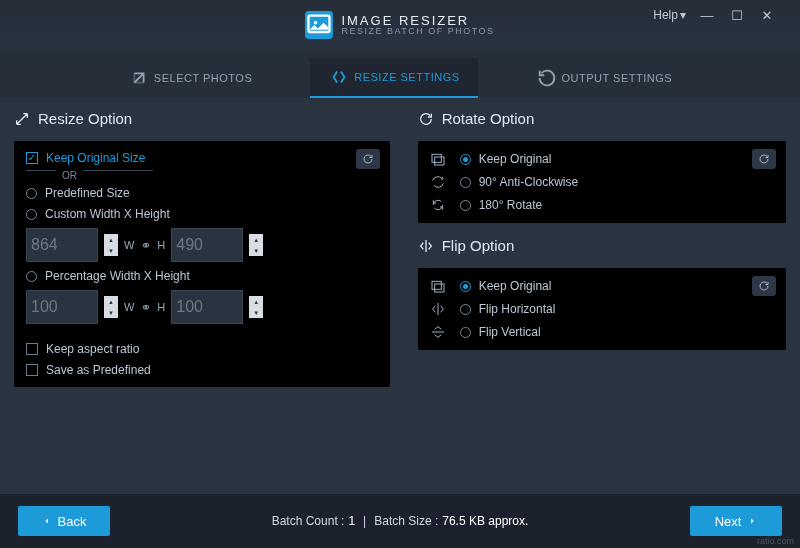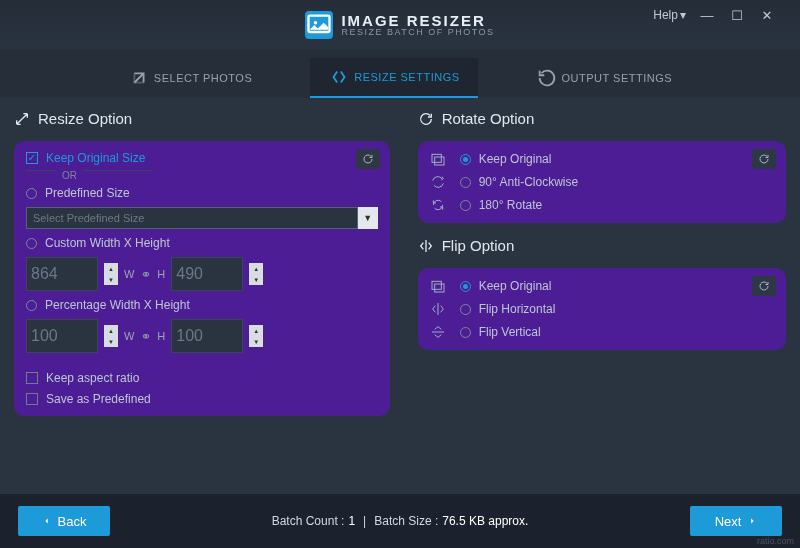--- a/index.html
+++ b/index.html
@@ -1,36 +1,36 @@
 <!DOCTYPE html>
 <html><head>
 <meta charset="utf-8">
 <style>
 *{margin:0;padding:0;box-sizing:border-box;font-family:"Segoe UI",Arial,sans-serif}
 body{width:800px;height:548px;background:#2a3340;color:#ccd4de;overflow:hidden;position:relative}
 .titlebar{height:50px;display:flex;align-items:center;justify-content:center;position:relative;background:linear-gradient(#252d39,#2a3340)}
 .logo{display:flex;align-items:center;gap:8px}
 .logo-icon{width:28px;height:28px;background:#1c9bd8;border-radius:4px;display:flex;align-items:center;justify-content:center}
 .logo-text{line-height:1}
-.logo-text .t1{font-size:15px;font-weight:700;letter-spacing:2px;color:#e8eef5}
+.logo-text .t1{font-size:13px;font-weight:400;letter-spacing:2px;color:#e8eef5}
 .logo-text .t2{font-size:9px;letter-spacing:1.5px;color:#8a98a9}
 .winctl{position:absolute;right:24px;top:6px;display:flex;align-items:center;gap:12px;color:#c0c9d4;font-size:12px}
 .winctl .help{cursor:pointer;display:flex;align-items:center;gap:2px}
 .winbtn{width:18px;height:18px;display:flex;align-items:center;justify-content:center;cursor:pointer;font-size:13px}
 .tabs{display:flex;justify-content:center;gap:40px;padding:8px 0 0;background:#262e3a}
 .tab{display:flex;flex-direction:row;align-items:center;gap:4px;padding:8px 18px;cursor:pointer;color:#96a2b0;font-size:11px;letter-spacing:.5px}
 .tab.active{background:#1f2631;color:#1c9bd8;border-bottom:2px solid #1c9bd8}
 .tab svg{width:22px;height:22px}
 .main{display:flex;gap:28px;padding:12px 14px 0;height:410px}
 .col{display:flex;flex-direction:column;gap:10px}
 .col.left{flex:1.02}
 .col.right{flex:1}
 .section-title{display:flex;align-items:center;gap:8px;font-size:15px;color:#dfe6ee;margin-bottom:4px}
 .section-title svg{width:16px;height:16px}
-.panel{background:#4c1d95;border-radius:10px;padding:10px 12px;display:flex;flex-direction:column;gap:7px;font-size:12px;position:relative}
+.panel{background:#000000;border-radius:2px;padding:10px 12px;display:flex;flex-direction:column;gap:7px;font-size:12px;position:relative}
 .reset{position:absolute;right:10px;top:8px;width:24px;height:20px;background:#2e3745;border-radius:3px;display:flex;align-items:center;justify-content:center;cursor:pointer}
 .chk,.rad{display:flex;align-items:center;gap:8px;cursor:pointer;color:#bcc7d4}
 .chk-box{width:12px;height:12px;border:1px solid #6e7c8d;display:flex;align-items:center;justify-content:center}
 .chk-box.checked{border-color:#1c9bd8}
 .chk-box.checked::after{content:"✓";color:#1c9bd8;font-size:10px;line-height:1}
 .rad-circle{width:11px;height:11px;border:1px solid #7a8899;border-radius:50%;display:flex;align-items:center;justify-content:center}
 .rad.checked .rad-circle{border-color:#1c9bd8}
 .rad.checked .rad-circle::after{content:"";width:5px;height:5px;background:#1c9bd8;border-radius:50%}
 .or-line{display:flex;gap:6px;margin:-2px 0}
 .or-line .ln{flex:1;height:1px;background:#3a4555;max-width:70px}
@@ -124,24 +124,20 @@
         </div>
       <div class="or-line">
           <div class="ln"></div>
           <span class="txt">OR</span>
           <div class="ln"></div>
         </div>
       <div class="rad">
           <div class="rad-circle"></div>
           <span>Predefined Size</span>
         </div>
-      <div class="select-row">
-        <div class="select-input">Select Predefined Size</div>
-        <div class="select-btn">▼</div>
-      </div>
       <div class="rad">
           <div class="rad-circle"></div>
           <span>Custom Width X Height</span>
         </div>
       <div class="dim-row">
         <div class="num">864</div>
           <div class="spin">
             <div>▲</div>
             <div>▼</div>
           </div>

